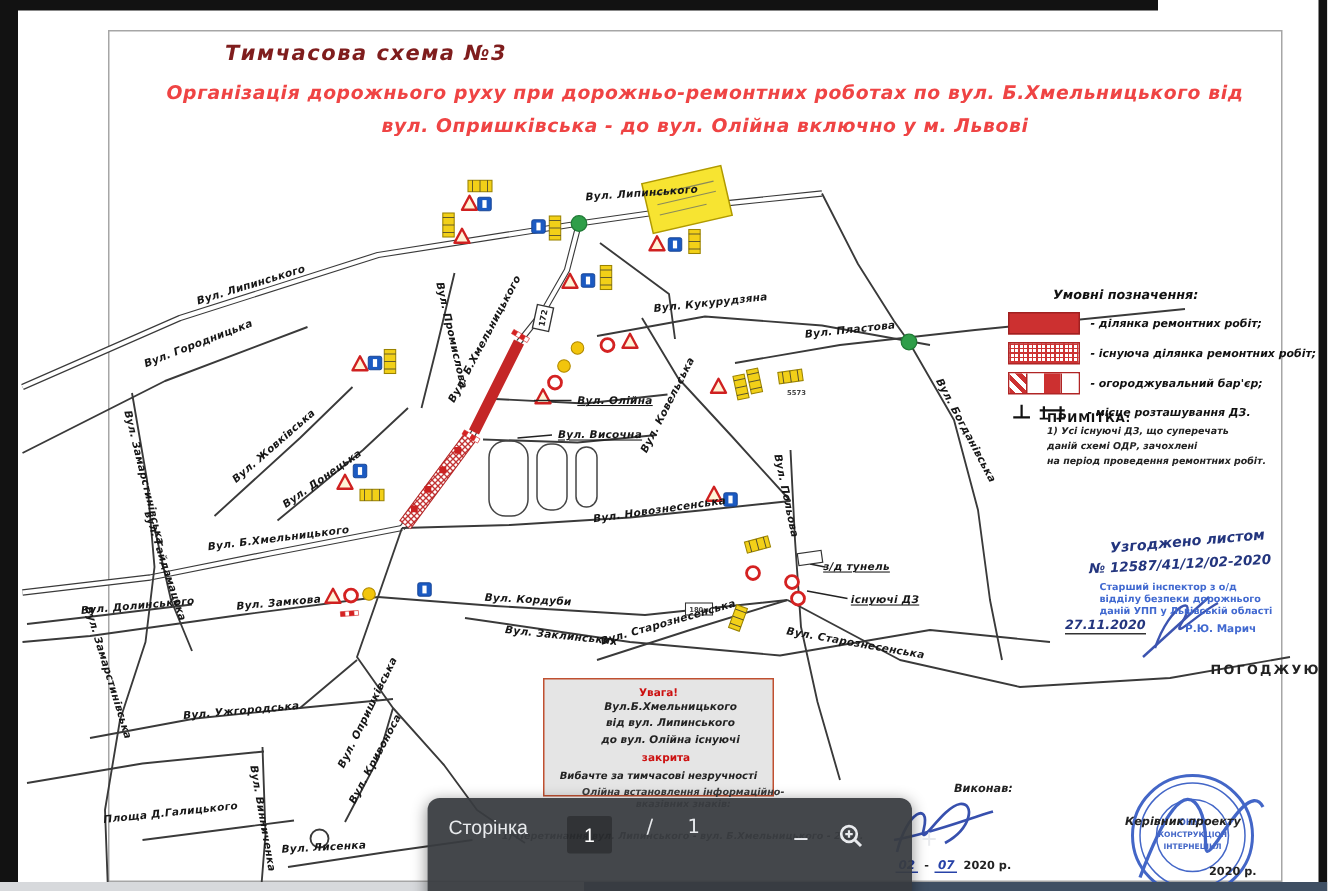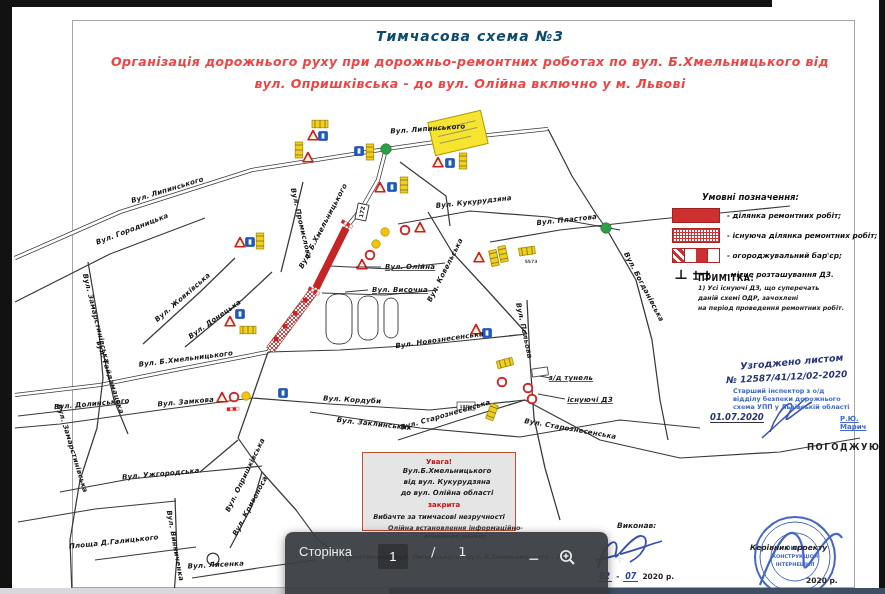--- a/index.html
+++ b/index.html
@@ -3,21 +3,21 @@
 <meta charset="utf-8">
 <style>
   html,body{margin:0;padding:0;background:#fff;}
   #screen{position:relative;width:885px;height:594px;background:#fff;overflow:hidden;
           font-family:"DejaVu Sans","Liberation Sans",sans-serif;}
   .abs{position:absolute;}
   
   .strip{background:#121212;}
   .frame{border:1px solid #a6a6a6;}
   
-  .t1{font:italic 700 14px "DejaVu Sans",sans-serif;letter-spacing:1px;color:#0c4a6e;text-align:center;}
+  .t1{font:italic 700 14px "DejaVu Sans",sans-serif;letter-spacing:1px;color:#7f1d1d;text-align:left;}
   .t2{font:italic 700 12.5px "DejaVu Sans",sans-serif;letter-spacing:.4px;color:#ef4444;text-align:center;}
   
   .st{font:italic 700 7px "DejaVu Sans",sans-serif;fill:#161616;letter-spacing:.2px;}
   .u{text-decoration:underline;}
   .code{font:700 5.5px "DejaVu Sans",sans-serif;fill:#222;}
   .tiny{font:700 4.5px "DejaVu Sans",sans-serif;fill:#444;}
   .rdo{stroke:#3a3a3a;stroke-width:4.2;fill:none;stroke-linejoin:round;}
   .rdi{stroke:#ffffff;stroke-width:2.7;fill:none;stroke-linejoin:round;}
   .rd {stroke:#3a3a3a;stroke-width:1.25;fill:none;stroke-linejoin:round;}
   .lot{stroke:#454545;stroke-width:1;fill:none;}
@@ -343,42 +343,42 @@
     <div class="note-line">1) Усі існуючі ДЗ, що суперечать</div>
     <div class="note-line">даній схемі ОДР, зачохлені</div>
     <div class="note-line">на період проведення ремонтних робіт.</div>
   </div>
 
   <div class="abs ink" style="left:740px;top:356px;font-size:9.5px;transform:rotate(-5deg);z-index:2;">Узгоджено листом</div>
   <div class="abs ink" style="left:726px;top:372px;font-size:9px;transform:rotate(-3deg);z-index:2;">№ 12587/41/12/02-2020</div>
   <div class="abs stampblue" style="left:733px;top:387px;z-index:2;">
     <div>Старший інспектор з о/д</div>
     <div>відділу безпеки дорожнього</div>
-    <div>схема УПП у Львівській області</div>
-  </div>
-  <div class="abs ink" style="left:710px;top:412px;font-size:8.5px;border-bottom:1px solid #333;z-index:2;">01.07.2020</div>
-  <div class="abs" style="left:840px;top:415px;font:700 7px 'DejaVu Sans',sans-serif;color:#4169d0;z-index:2;text-decoration:underline;">Р.Ю. Марич</div>
+    <div>даній УПП у Львівській області</div>
+  </div>
+  <div class="abs ink" style="left:710px;top:412px;font-size:8.5px;border-bottom:1px solid #333;z-index:2;">27.11.2020</div>
+  <div class="abs" style="left:790px;top:415px;font:700 7px 'DejaVu Sans',sans-serif;color:#4169d0;z-index:2;">Р.Ю. Марич</div>
   <div class="abs agree" style="left:763px;top:442px;z-index:2;">ПОГОДЖУЮ:</div>
 
   <div class="abs notice" style="left:362px;top:452px;width:152px;height:72px;z-index:2;">
     <div class="hd">Увага!</div>
     <div class="ln">Вул.Б.Хмельницького</div>
-    <div class="ln">від вул. Кукурудзяна</div>
-    <div class="ln">до вул. Олійна області</div>
+    <div class="ln">від вул. Липинського</div>
+    <div class="ln">до вул. Олійна існуючі</div>
     <div class="cl">закрита</div>
     <div class="ap">Вибачте за тимчасові незручності</div>
   </div>
 
   <div class="abs infonote" style="left:348px;top:524px;width:215px;z-index:2;">
     <div>Олійна встановлення інформаційно-</div>
     <div>вказівних знаків:</div>
   </div>
   <div class="abs infonote" style="left:330px;top:553px;width:250px;z-index:2;">1) Перетинання вул. Липинського - вул. Б.Хмельницького - 2 шт.</div>
 
-  <div class="abs small-lab" style="left:593px;top:521px;z-index:2;padding-left:24px;">Виконав:</div>
+  <div class="abs small-lab" style="left:612px;top:521px;z-index:2;padding-left:24px;">Виконав:</div>
   <div class="abs" style="left:597px;top:572px;z-index:2;display:flex;align-items:baseline;gap:4px;">
     <span class="hw-date">02</span>
     <span class="yearp">-</span>
     <span class="hw-date">07</span>
     <span class="yearp">2020 р.</span>
   </div>
   <div class="abs small-lab" style="left:750px;top:543px;z-index:2;">Керівник проекту</div>
   <div class="abs yearp" style="left:806px;top:576px;z-index:3;">2020 р.</div>
 
   <div class="abs toolbar" style="left:285px;top:532px;width:295px;height:50px;">

